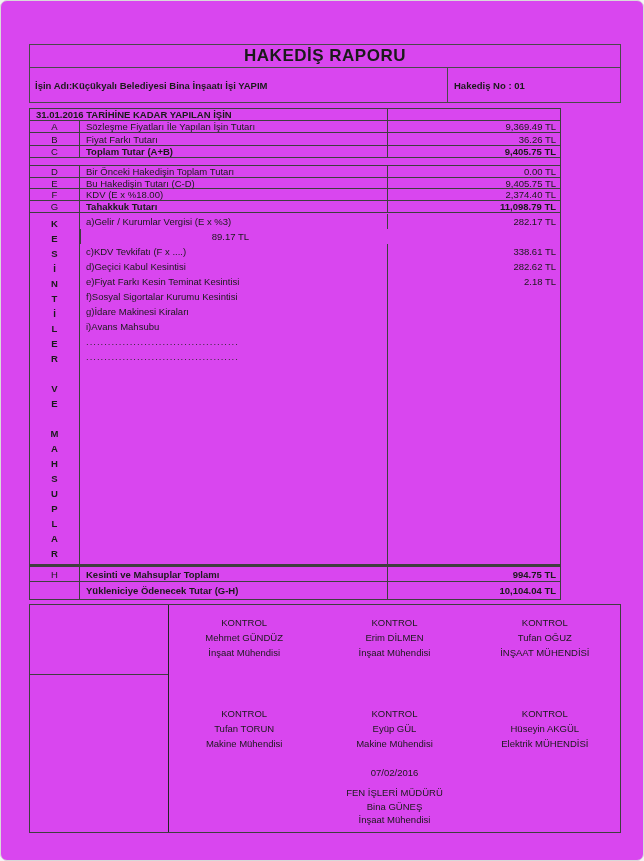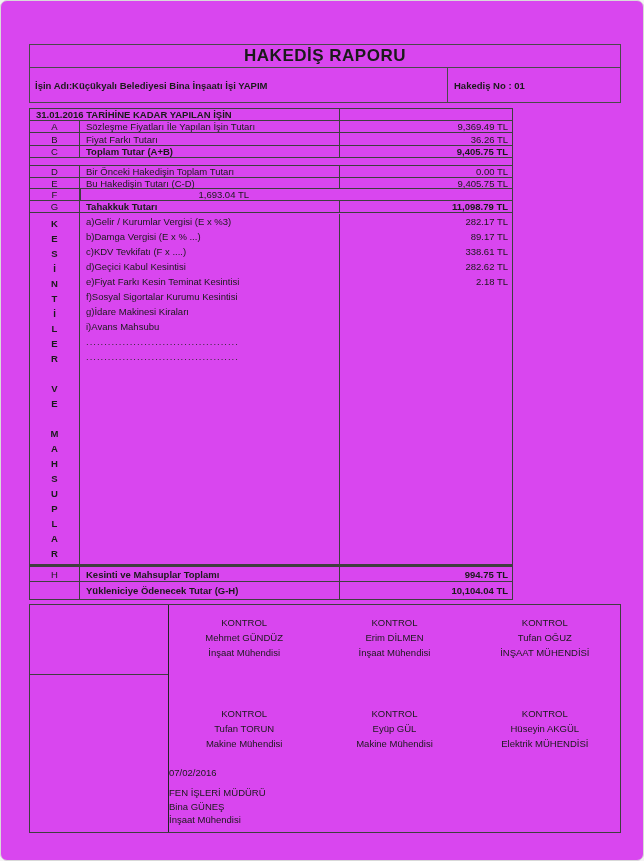--- a/index.html
+++ b/index.html
@@ -19,21 +19,21 @@
   .title-box .t { font-size:17px; font-weight:bold; letter-spacing:.5px; }
   
   .info-box {
     left:28px; top:66px; width:592px; height:36px;
     border:1px solid #4a4a4a; display:flex;text-align:right;
   }
   .info-left { flex:1; display:flex; align-items:center; padding-left:5px; font-size:9.5px; font-weight:bold; }
   .info-right { width:173px; border-left:1px solid #4a4a4a; display:flex; align-items:center; padding-left:6px; font-size:9.5px; font-weight:bold; }
   
   .main-box {
-    left:28px; top:107px; width:484px; height:492px;
+    left:28px; top:107px; width:532px; height:492px;
     border:1px solid #3f3f3f; display:flex; flex-direction:column;
   }
   .row { display:flex; border-bottom:1px solid #3f3f3f; align-items:stretch; }
   .r-h { height:12px; }
   .r-abc { height:12.4px; }
   .r-sp { height:8px; border-bottom:1px solid #3f3f3f; }
   .r-defg { height:11.6px; }
   .r-h2 { height:16px; border-top:1px solid #3f3f3f; }
   .r-last { height:17px; border-bottom:none; }
   .c-letter { width:50px; border-right:1px solid #3f3f3f; display:flex; align-items:center; justify-content:center; font-size:9.5px; }
@@ -60,21 +60,21 @@
     left:28px; top:603px; width:592px; height:229px;
     border:1px solid #3f3f3f; display:flex;
   }
   .sig-left { width:139px; border-right:1px solid #222; display:flex; flex-direction:column; }
   .sig-left .cell1 { height:70px; border-bottom:1px solid #3f3f3f; }
   .sig-left .cell2 { flex:1; }
   .sig-right { flex:1; display:flex; flex-direction:column; padding-top:10px; }
   .sig-row { height:45px; display:flex; }
   .sig-gap { height:46px; }
   .sig-col { flex:1; text-align:center; font-size:9.5px; line-height:15px; }
-  .sig-footer { margin-top:14px; font-size:9.5px; }
+  .sig-footer { margin-top:14px; text-align:center; font-size:9.5px; }
   .sig-footer .date { line-height:15px; }
   .sig-footer .sp { height:6px; }
   .sig-footer .role { line-height:14px; }
   .sig-footer .nm { line-height:13px; }
   .sig-footer .tt { line-height:13px; }
 </style>
 </head>
 <body>
 
 <div class="page">
@@ -118,21 +118,22 @@
       <div class="c-desc">Bir Önceki Hakedişin Toplam Tutarı</div>
       <div class="c-amt">0.00 TL</div>
     </div>
     <div class="row r-defg">
       <div class="c-letter">E</div>
       <div class="c-desc">Bu Hakedişin Tutarı (C-D)</div>
       <div class="c-amt">9,405.75 TL</div>
     </div>
     <div class="row r-defg">
       <div class="c-letter">F</div>
-      <div class="c-amt">1,693.04 TL</div>
+      <div class="c-desc">KDV (E x %18.00)</div>
+      <div class="c-amt">2,374.40 TL</div>
     </div>
     <div class="row r-defg">
       <div class="c-letter">G</div>
       <div class="c-desc bold">Tahakkuk Tutarı</div>
       <div class="c-amt bold">11,098.79 TL</div>
     </div>
 
     <div class="ded">
       <div class="ded-letters">K
 E
@@ -156,21 +157,20 @@
 P
 L
 A
 R</div>
       <div class="ded-body">
         <div class="ded-row">
           <div class="d">a)Gelir / Kurumlar Vergisi (E x %3)</div>
           <div class="a">282.17 TL</div>
         </div>
         <div class="ded-row">
-          <div class="d">b)Damga Vergisi (E x % ...)</div>
           <div class="a">89.17 TL</div>
         </div>
         <div class="ded-row">
           <div class="d">c)KDV Tevkifatı (F x  ....)</div>
           <div class="a">338.61 TL</div>
         </div>
         <div class="ded-row">
           <div class="d">d)Geçici Kabul Kesintisi</div>
           <div class="a">282.62 TL</div>
         </div>

